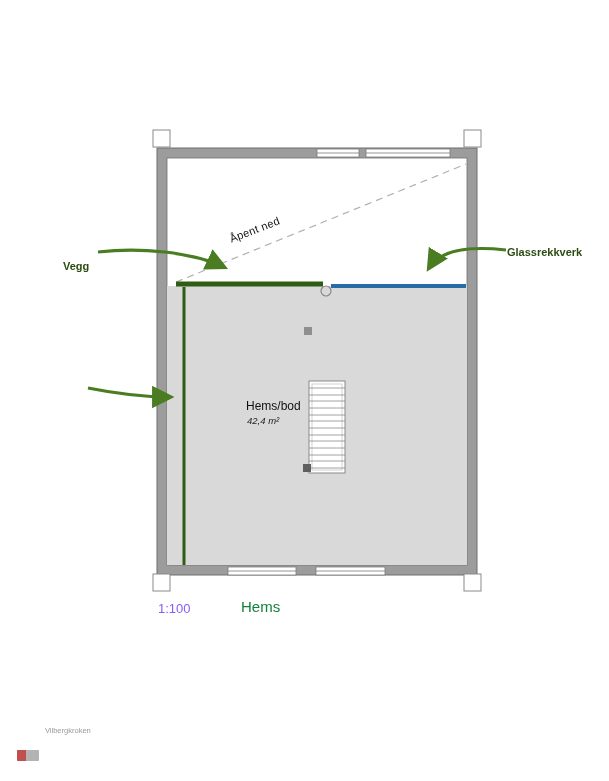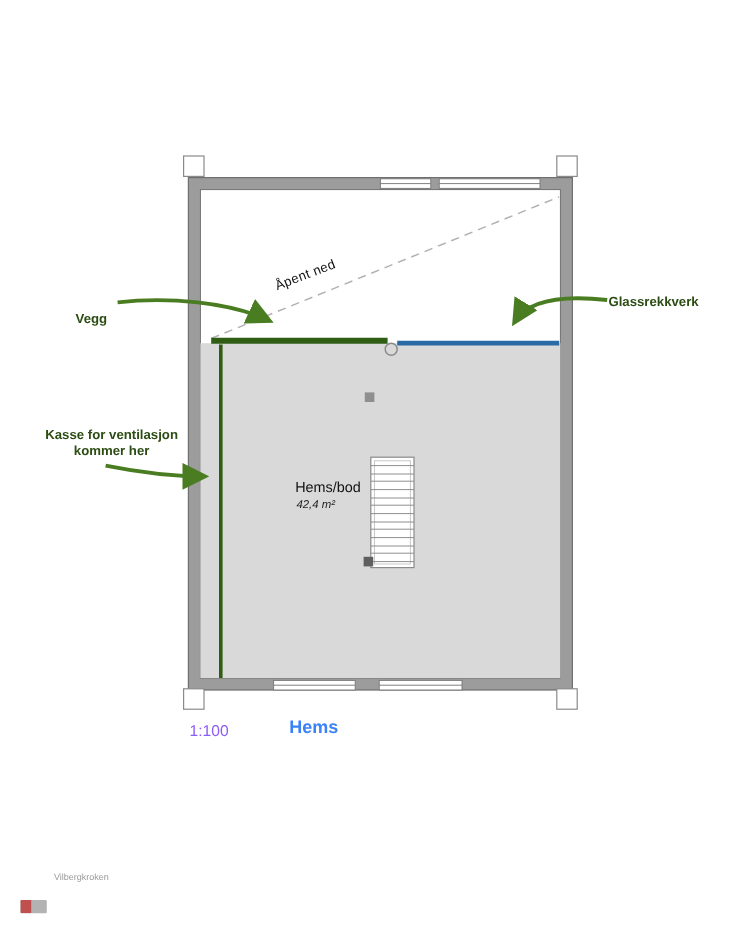--- a/index.html
+++ b/index.html
@@ -9,21 +9,21 @@
   }
   #plan-svg{position:absolute;left:0;top:0;}
   .ann{position:absolute;font-weight:bold;font-size:11px;color:#2b4c12;line-height:13px;}
   .open-label{
     position:absolute;left:230px;top:233px;font-size:11px;color:#111;
     transform:rotate(-21deg);transform-origin:left center;letter-spacing:0.3px;
   }
   .room-label{position:absolute;left:246px;top:399px;font-size:12px;color:#111;}
   .room-area{position:absolute;left:247px;top:415px;font-size:9.5px;color:#222;font-style:italic;}
   .scale-label{position:absolute;left:158px;top:601px;font-size:13px;color:#8b5cf6;}
-  .sheet-label{position:absolute;left:241px;top:598px;font-size:15px;color:#3b82f6;font-weight:bold;}
+  .sheet-label{position:absolute;left:241px;top:598px;font-size:15px;color:#15803d;}
   .kasse{left:28px;top:357px;width:130px;text-align:center;}
   .vegg{left:63px;top:260px;}
   .glass{left:507px;top:246px;}
   .footer-brand{position:absolute;left:45px;top:726px;font-size:7.5px;color:#9a9a9a;}
   .footer-logo{
     position:absolute;left:17px;top:750px;width:22px;height:11px;background:#b3b3b3;
     border-radius:1px;overflow:hidden;
   }
   .footer-logo .accent{position:absolute;left:0;top:0;width:9px;height:11px;background:#c0504d;}
 </style>
@@ -103,24 +103,20 @@
     <path d="M 506 250 C 470 246, 440 250, 429 268" fill="none" stroke-width="3.2" marker-end="url(#arrow)" stroke="#4a7d21"></path>
     <path d="M 88 388 C 118 394, 146 397, 170 397" fill="none" stroke-width="3.2" marker-end="url(#arrow)" stroke="#4a7d21"></path>
   </svg>
 
   <div class="open-label">Åpent ned</div>
 
   <div class="ann vegg">Vegg</div>
 
   <div class="ann glass">Glassrekkverk</div>
 
-  <div class="ann kasse">
-    <div>Kasse for ventilasjon</div>
-    <div>kommer her</div>
-  </div>
 
   <div class="room-label">Hems/bod</div>
   <div class="room-area">42,4 m²</div>
 
   <div class="scale-label">1:100</div>
   <div class="sheet-label">Hems</div>
 
   <div class="footer-logo">
     <div class="accent"></div>
   </div>

